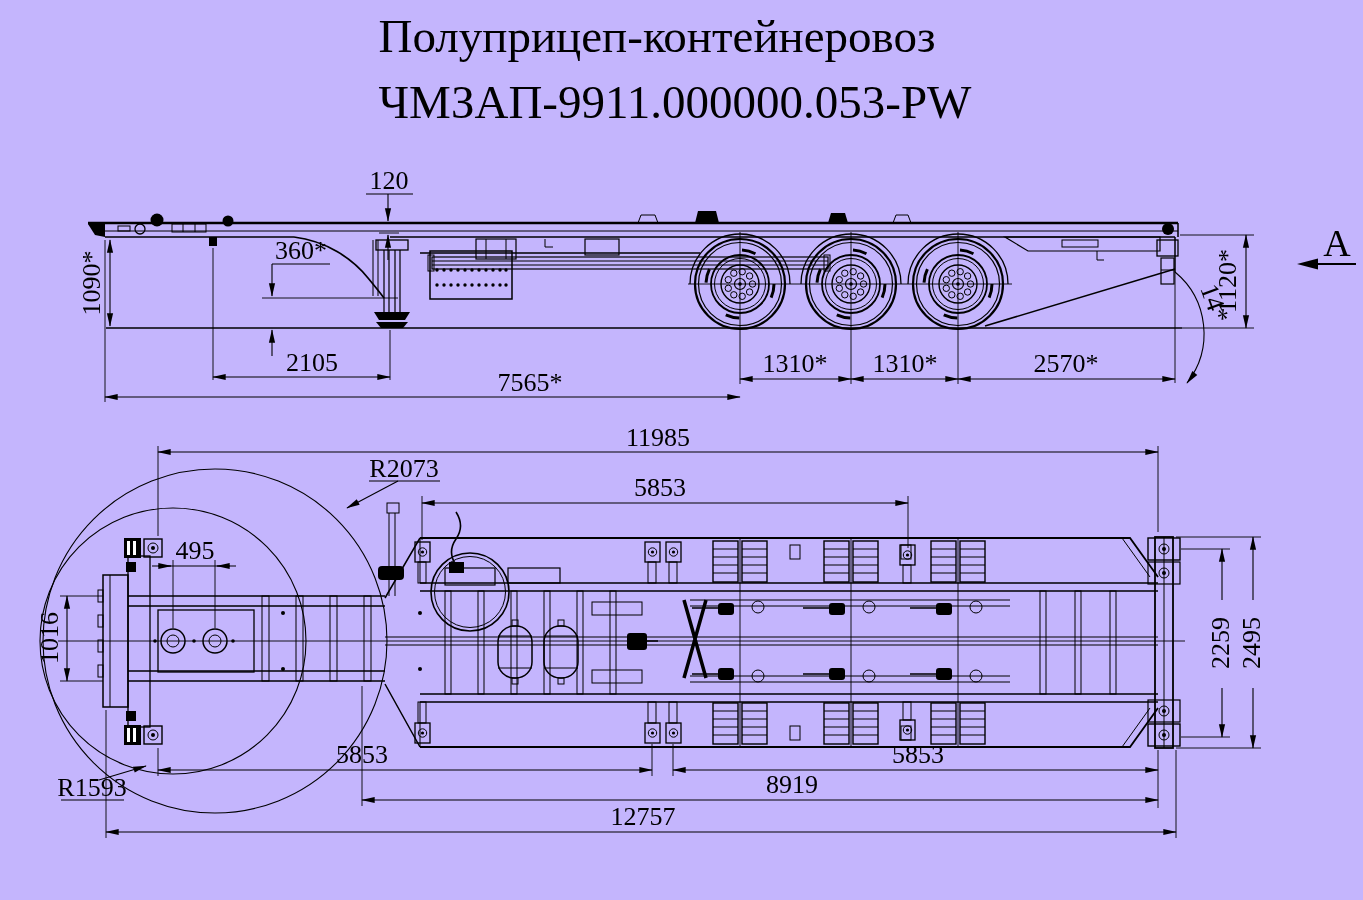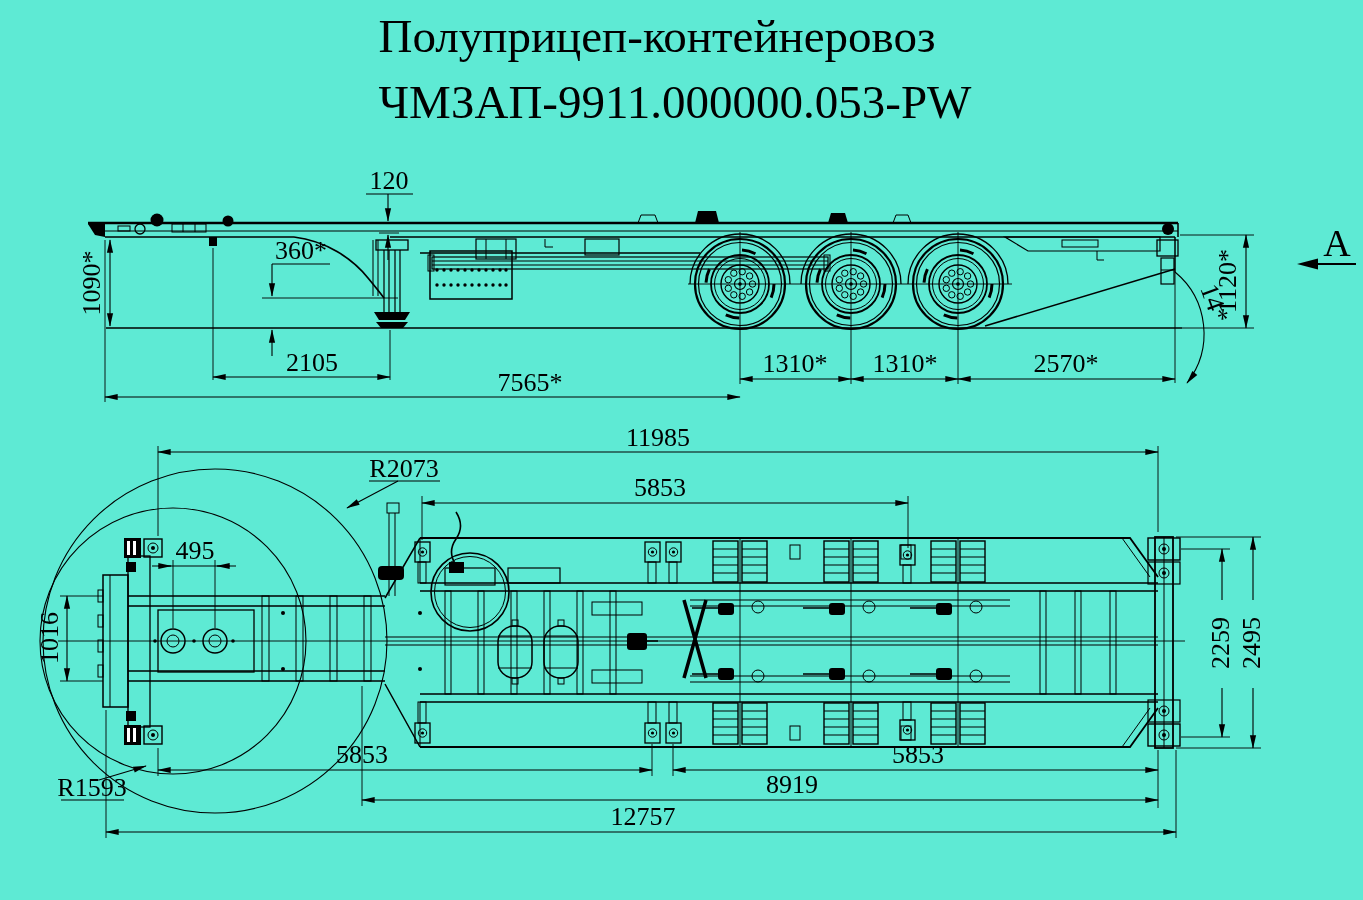--- a/index.html
+++ b/index.html
@@ -1,16 +1,16 @@
 <!DOCTYPE html>
 <html><head>
 <meta charset="utf-8">
 <style>
   html,body{margin:0;padding:0;background:#ffffff;}
-  #sheet{position:relative;width:1363px;height:900px;background:#5eead4;overflow:hidden;
+  #sheet{position:relative;width:1363px;height:900px;background:#c4b5fd;overflow:hidden;
          font-family:"Liberation Serif","DejaVu Serif",serif;}
   svg{display:block;}
   .ln{stroke:#000;fill:none;}
   .thick{stroke-width:2.4;}
   .med{stroke-width:1.5;}
   .thin{stroke-width:1;}
   .hair{stroke-width:0.9;}
   .dim{stroke:#000;stroke-width:1.1;fill:none;}
   .ext{stroke:#000;stroke-width:0.9;fill:none;}
   .blk{fill:#000;stroke:none;}

